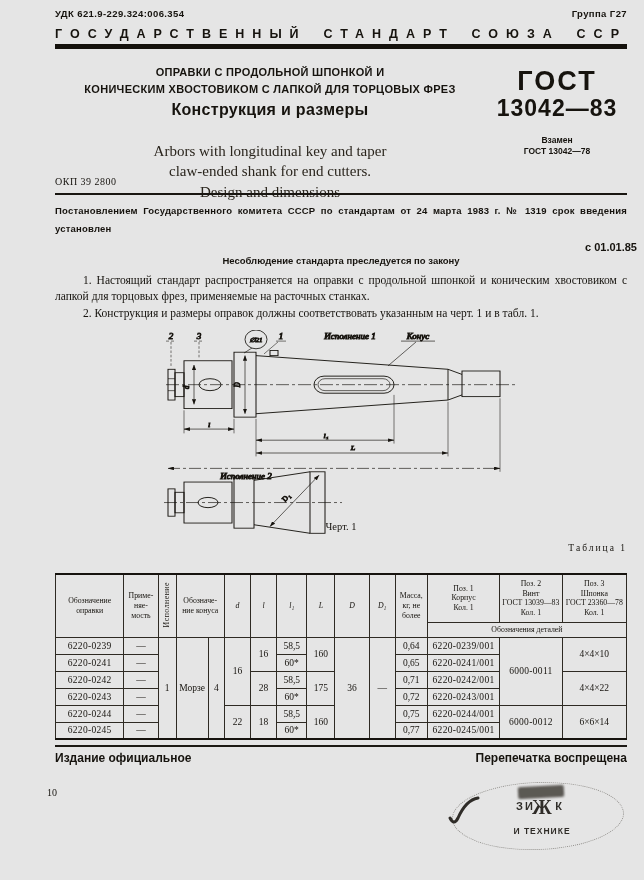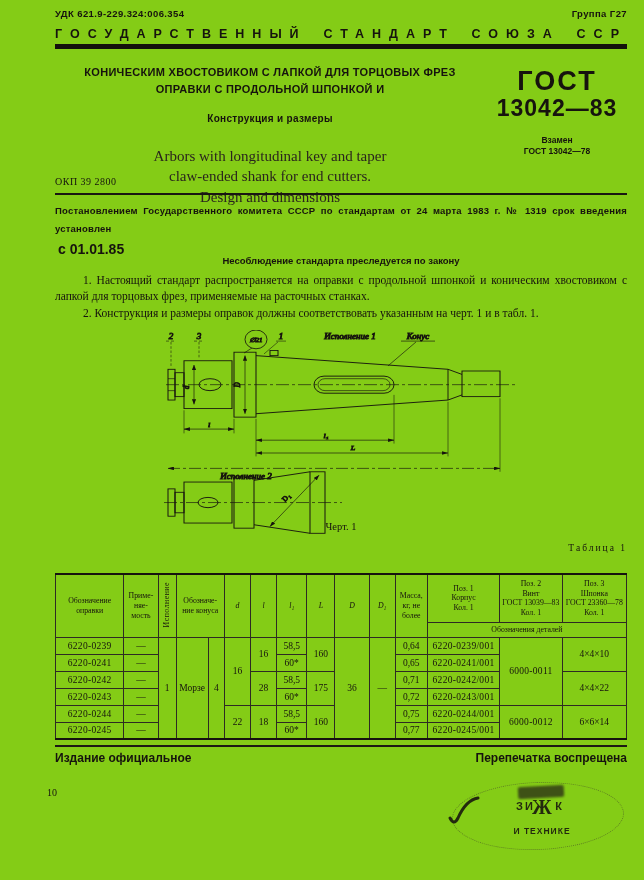--- a/index.html
+++ b/index.html
@@ -13,32 +13,32 @@
   
   .topline{top:8px; left:55px; width:572px; display:flex; justify-content:space-between;
     font-weight:bold; font-size:9.5px; letter-spacing:.4px;}
   .gosstd{top:27px; left:55px; width:572px; display:flex; justify-content:space-between;
     font-weight:bold; font-size:12.5px;}
   .gosstd span{letter-spacing:8px;}
   .rule-thick{top:44px; left:55px; width:572px; height:5px; background:#14110c;}
   
   .titleblock{top:64px; left:70px; width:400px; text-align:center;}
   .t-ru{font-weight:bold; font-size:11px; line-height:1.55; letter-spacing:.3px;}
-  .t-sub{font-weight:bold; font-size:10px; margin-top:15px; letter-spacing:.3px;}
+  .t-sub{font-weight:bold; font-size:16px; margin-top:3px; letter-spacing:.3px;}
   .t-en{font-size:15px; line-height:1.35; margin-top:22px; color:#2a251d;}
   .gostblock{top:68px; left:487px; width:140px; text-align:center;}
   .g-word{font-weight:bold; font-size:27px; letter-spacing:2px; line-height:1;}
   .g-num{font-weight:bold; font-size:23px; letter-spacing:1px; line-height:1.2;}
   .g-rep{font-weight:bold; font-size:8.5px; margin-top:12px; line-height:1.4;}
   .okp{top:176px; left:55px; font-size:10px; letter-spacing:.5px;}
   .rule-mid{top:193px; left:55px; width:572px; height:2px; background:#191611;}
   
   .decree{top:202px; left:55px; width:572px; font-weight:bold; font-size:9.5px;
     line-height:1.9; text-align:justify; letter-spacing:.2px;}
-  .effective{top:241px; left:58px; width:572px; font-weight:bold; font-size:14px;}
+  .effective{top:241px; left:65px; width:572px; text-align:right; font-weight:bold; font-size:11px;}
   .law{top:255px; left:55px; width:572px; text-align:center; font-weight:bold; font-size:9.5px;}
   
   .paras{top:272px; left:55px; width:572px; font-size:11.5px; line-height:1.42; text-align:justify;}
   .paras p{margin:0; text-indent:28px;}
   
   .figwrap{top:330px; left:118px; width:430px; height:205px;}
   .figcaption{top:521px; left:55px; width:572px; text-align:center; font-size:10.5px;}
   svg text{font-family:"Liberation Serif", serif; font-style:italic; fill:#16130e;}
   
   .tabcap{top:543px; left:55px; width:572px; text-align:right; font-size:9.5px; letter-spacing:2px;}
@@ -73,40 +73,40 @@
   .stamp .emb{position:absolute; left:92px; top:26px; width:16px; height:26px; color:#16130e;
     font-size:20px; font-weight:bold; filter:blur(.6px);}
   .stamp .bot{position:absolute; left:52px; top:56px; width:100px; text-align:center;
     font-family:"Liberation Sans",sans-serif; font-weight:bold; font-size:8.5px; color:#16130e;
     filter:blur(.6px); letter-spacing:1px;}
   .stamp svg{position:absolute; left:0; top:0;}
 </style>
 </head>
 <body>
 
-<div class="page" style="background: #84cc16; color: rgb(22, 19, 14);">
+<div class="page" style="background: #e5e5e5; color: rgb(22, 19, 14);">
 
   <div class="abs topline sans">
     <span>УДК 621.9-229.324:006.354</span>
     <span>Группа Г27</span>
   </div>
 
   <div class="abs gosstd sans">
     <span>ГОСУДАРСТВЕННЫЙ</span>
     <span>СТАНДАРТ</span>
     <span>СОЮЗА</span>
     <span>ССР</span>
   </div>
 
   <div class="abs rule-thick"></div>
 
   <div class="abs titleblock">
     <div class="t-ru sans">
+      <div>ОПРАВКИ С ПРОДОЛЬНОЙ ШПОНКОЙ И</div>
       <div>КОНИЧЕСКИМ ХВОСТОВИКОМ С ЛАПКОЙ ДЛЯ ТОРЦОВЫХ ФРЕЗ</div>
-      <div>ОПРАВКИ С ПРОДОЛЬНОЙ ШПОНКОЙ И</div>
     </div>
     <div class="t-sub sans">Конструкция и размеры</div>
     <div class="t-en">
       <div>Arbors with longitudinal key and taper</div>
       <div>claw-ended shank for end cutters.</div>
       <div>Design and dimensions</div>
     </div>
   </div>
 
   <div class="abs gostblock sans">

